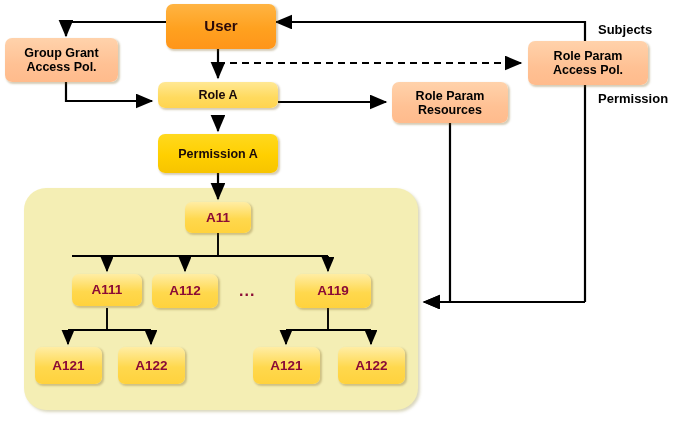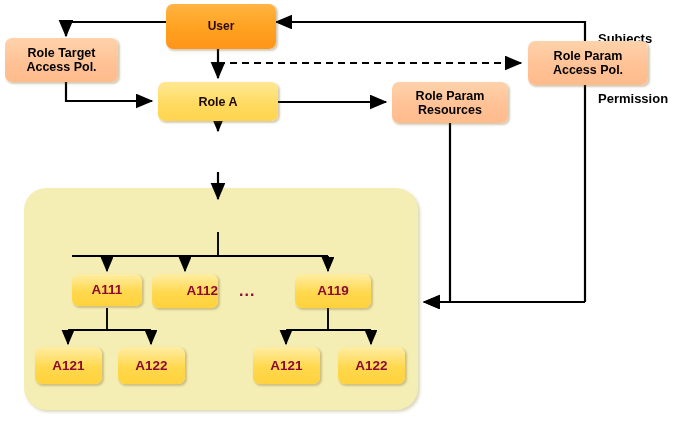--- a/index.html
+++ b/index.html
@@ -20,21 +20,21 @@
     box-sizing:border-box;
     line-height:1.12;
     z-index:5;
     box-shadow:1.5px 1.5px 2px rgba(120,90,20,.30);
   }
   .node span{display:block;width:100%;}
 
   
   .n-user{
     background:linear-gradient(180deg,#ffb443 0%,#ffa11f 55%,#ff951a 100%);
-    color:#2b0a0a;font-weight:bold;font-size:12px;
+    color:#2b0a0a;font-weight:bold;font-size:15px;
   }
   
   .n-peach{
     background:linear-gradient(180deg,#ffd2ab 0%,#ffc194 60%,#ffbb8c 100%);
     color:#000000;font-weight:bold;font-size:12.5px;
   }
   
   .n-role{
     background:linear-gradient(180deg,#ffe894 0%,#ffda5e 60%,#ffd450 100%);
     color:#1a0a0a;font-weight:bold;font-size:12.5px;
@@ -126,47 +126,53 @@
     <path class="wire-thin" d="M328,308 L328,330 M286,330 L371,330"></path>
     <path class="wire-thin" d="M286,330 L286,344" marker-end="url(#ah)"></path>
     <path class="wire-thin" d="M371,330 L371,344" marker-end="url(#ah)"></path>
   </svg>
 
   <div class="node n-user" style="left:166px;top:4px;width:110px;height:45px;">
     <span>User</span>
   </div>
 
   <div class="node n-peach" style="left:5px;top:38px;width:113px;height:44px;flex-direction:column;">
-    <span>Role Target</span>
+    <span>Group Grant</span>
     <span>Access Pol.</span>
   </div>
 
-  <div class="node n-role" style="left:158px;top:82px;width:120px;height:39px;">
+  <div class="node n-role" style="left:158px;top:82px;width:120px;height:26px;">
     <span>Role A</span>
   </div>
 
+  <div class="node n-perm" style="left:158px;top:134px;width:120px;height:39px;">
+    <span>Permission A</span>
+  </div>
 
   <div class="node n-peach" style="left:392px;top:82px;width:116px;height:41px;flex-direction:column;">
     <span>Role Param</span>
     <span>Resources</span>
   </div>
 
   <div class="node n-peach" style="left:528px;top:41px;width:120px;height:44px;flex-direction:column;z-index:8;">
     <span>Role Param</span>
     <span>Access Pol.</span>
   </div>
 
-  <div class="side-label" style="left:598px;top:31px;">Subjects</div>
+  <div class="side-label" style="left:598px;top:22px;">Subjects</div>
   <div class="side-label" style="left:598px;top:91px;">Permission</div>
 
+  <div class="node n-grp" style="left:185px;top:202px;width:66px;height:31px;">
+    <span>A11</span>
+  </div>
 
   <div class="node n-grp" style="left:72px;top:274px;width:70px;height:32px;">
     <span>A111</span>
   </div>
-  <div class="node n-grp" style="left:152px;top:274px;width:66px;height:34px;text-align:right;">
+  <div class="node n-grp" style="left:152px;top:274px;width:66px;height:34px;">
     <span>A112</span>
   </div>
   <div class="ellipsis" style="left:239px;top:282px;">...</div>
   <div class="node n-grp" style="left:295px;top:274px;width:76px;height:34px;">
     <span>A119</span>
   </div>
 
   <div class="node n-grp" style="left:35px;top:347px;width:67px;height:37px;">
     <span>A121</span>
   </div>

